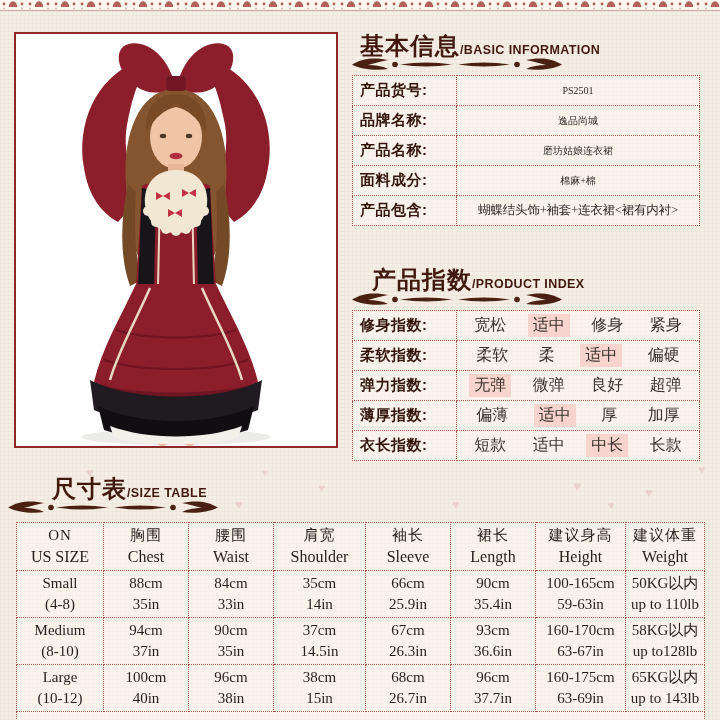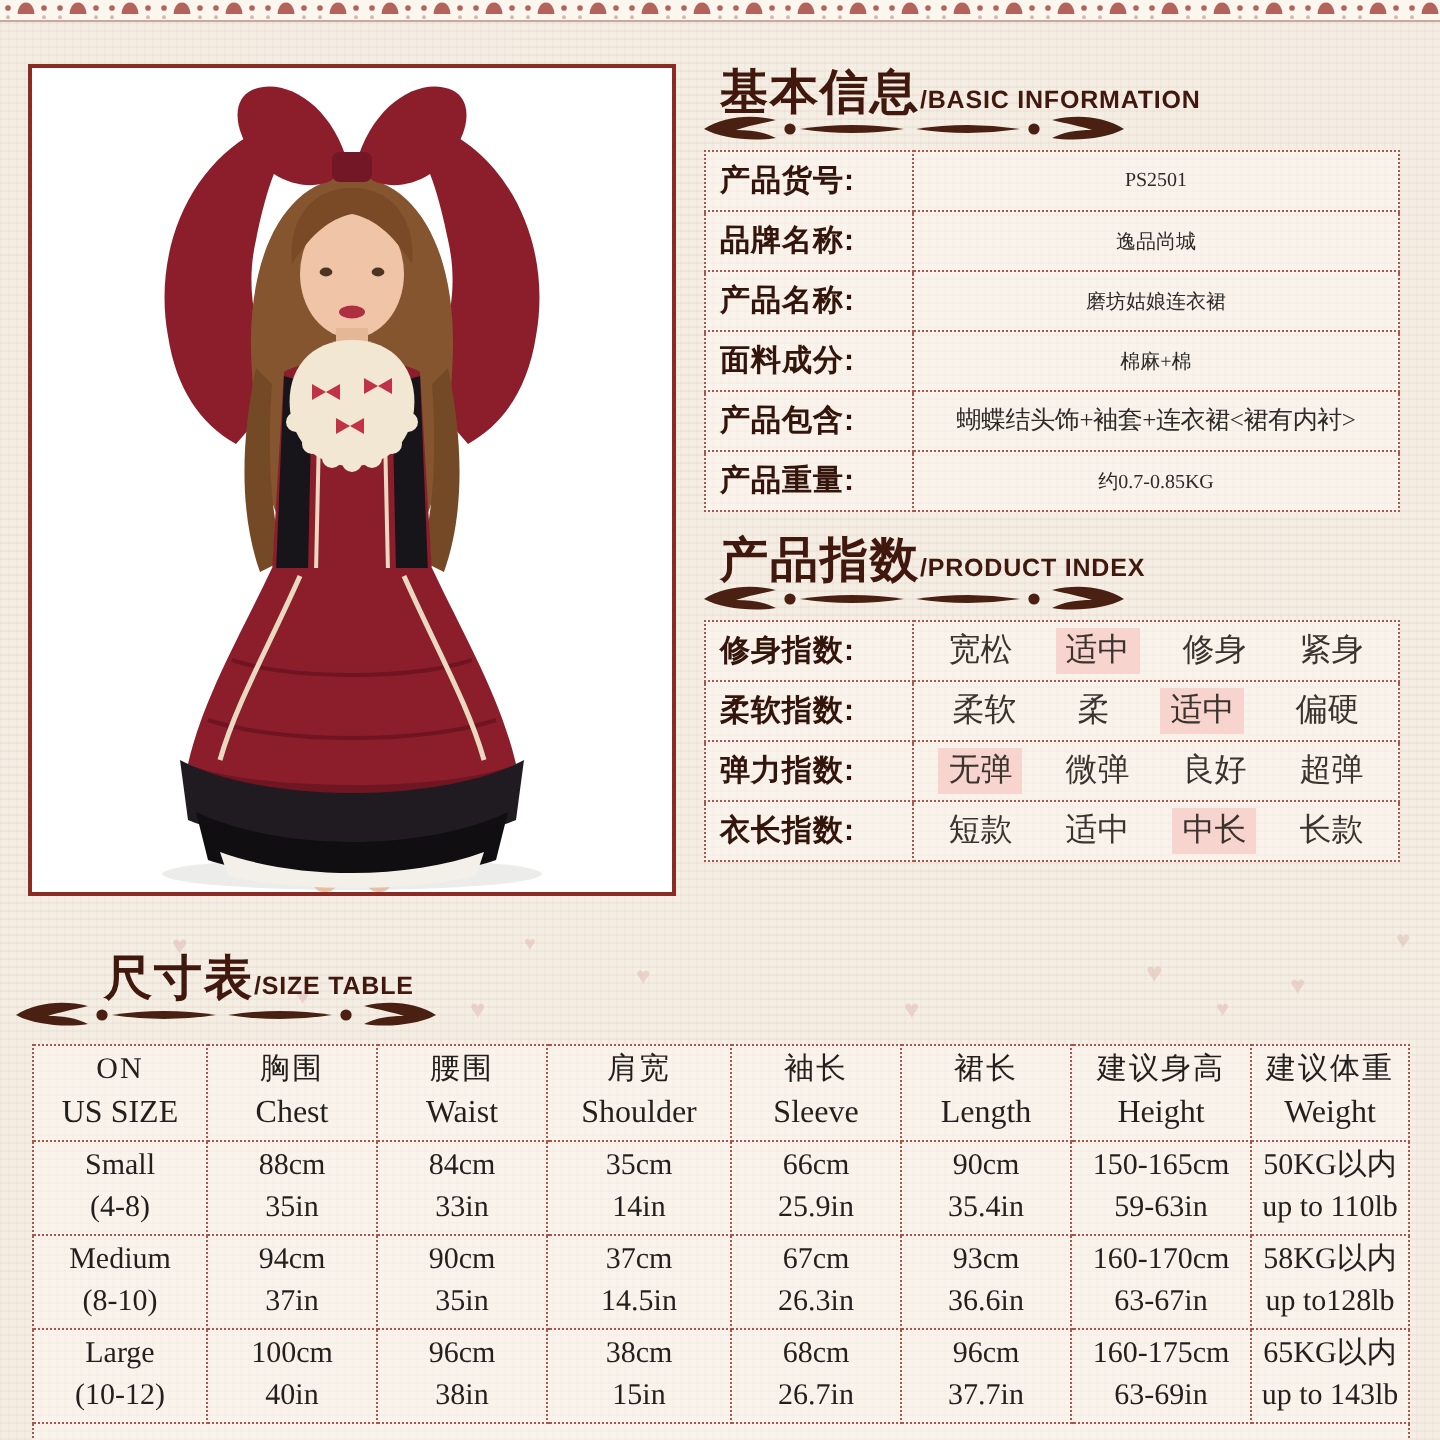--- a/index.html
+++ b/index.html
@@ -212,28 +212,24 @@
           <td class="val">磨坊姑娘连衣裙</td>
         </tr>
     <tr>
           <td class="lbl">面料成分:</td>
           <td class="val">棉麻+棉</td>
         </tr>
     <tr>
           <td class="lbl">产品包含:</td>
           <td class="val small">蝴蝶结头饰+袖套+连衣裙&lt;裙有内衬&gt;</td>
         </tr>
-    <tr>
-          <td class="lbl">产品重量:</td>
-          <td class="val">约0.7-0.85KG</td>
-        </tr>
   </tbody>
     </table>
 
-  <div class="sec-h" style="left:360px;top:264px;">
+  <div class="sec-h" style="left:372px;top:264px;">
     <span class="zh">产品指数</span><span class="en">/PRODUCT INDEX</span>
   </div>
   <svg class="divider" style="left:352px;top:292px;" width="210" height="16" viewBox="0 0 210 16">
     <g fill="#4a2013">
       <path d="M0,7.5 C10,1 24,0 36,3 C28,5 22,6 16,8 C24,8 30,9 36,12 C24,14 8,12 0,7.5 Z"></path>
       <circle cx="43" cy="7.5" r="2.8"></circle>
       <path d="M48,7.5 Q74,3.5 100,7.5 Q74,11.5 48,7.5 Z"></path>
       <path d="M106,7.5 Q132,3.5 158,7.5 Q132,11.5 106,7.5 Z"></path>
       <circle cx="165" cy="7.5" r="2.8"></circle>
       <path d="M210,7.5 C200,1 186,0 174,3 C182,5 188,6 194,8 C186,8 180,9 174,12 C186,14 202,12 210,7.5 Z"></path>
@@ -268,20 +264,31 @@
       <td class="opts">
             <div class="opts-row">
         <span class="pi-opt hl">无弹</span>
         <span class="pi-opt">微弹</span>
         <span class="pi-opt">良好</span>
         <span class="pi-opt">超弹</span>
       </div>
           </td>
         </tr>
     <tr>
+          <td class="lbl">薄厚指数:</td>
+      <td class="opts">
+            <div class="opts-row">
+        <span class="pi-opt">偏薄</span>
+        <span class="pi-opt hl">适中</span>
+        <span class="pi-opt">厚</span>
+        <span class="pi-opt">加厚</span>
+      </div>
+          </td>
+        </tr>
+    <tr>
           <td class="lbl">衣长指数:</td>
       <td class="opts">
             <div class="opts-row">
         <span class="pi-opt">短款</span>
         <span class="pi-opt">适中</span>
         <span class="pi-opt hl">中长</span>
         <span class="pi-opt">长款</span>
       </div>
           </td>
         </tr>
@@ -380,21 +387,21 @@
           </td>
       <td>
             <div>66cm</div>
             <div>25.9in</div>
           </td>
       <td>
             <div>90cm</div>
             <div>35.4in</div>
           </td>
       <td>
-            <div>150-165cm</div>
+            <div>100-165cm</div>
             <div>59-63in</div>
           </td>
       <td>
             <div>50KG以内</div>
             <div>up to 110lb</div>
           </td>
     </tr>
     <tr>
       <td>
             <div>Medium</div>

